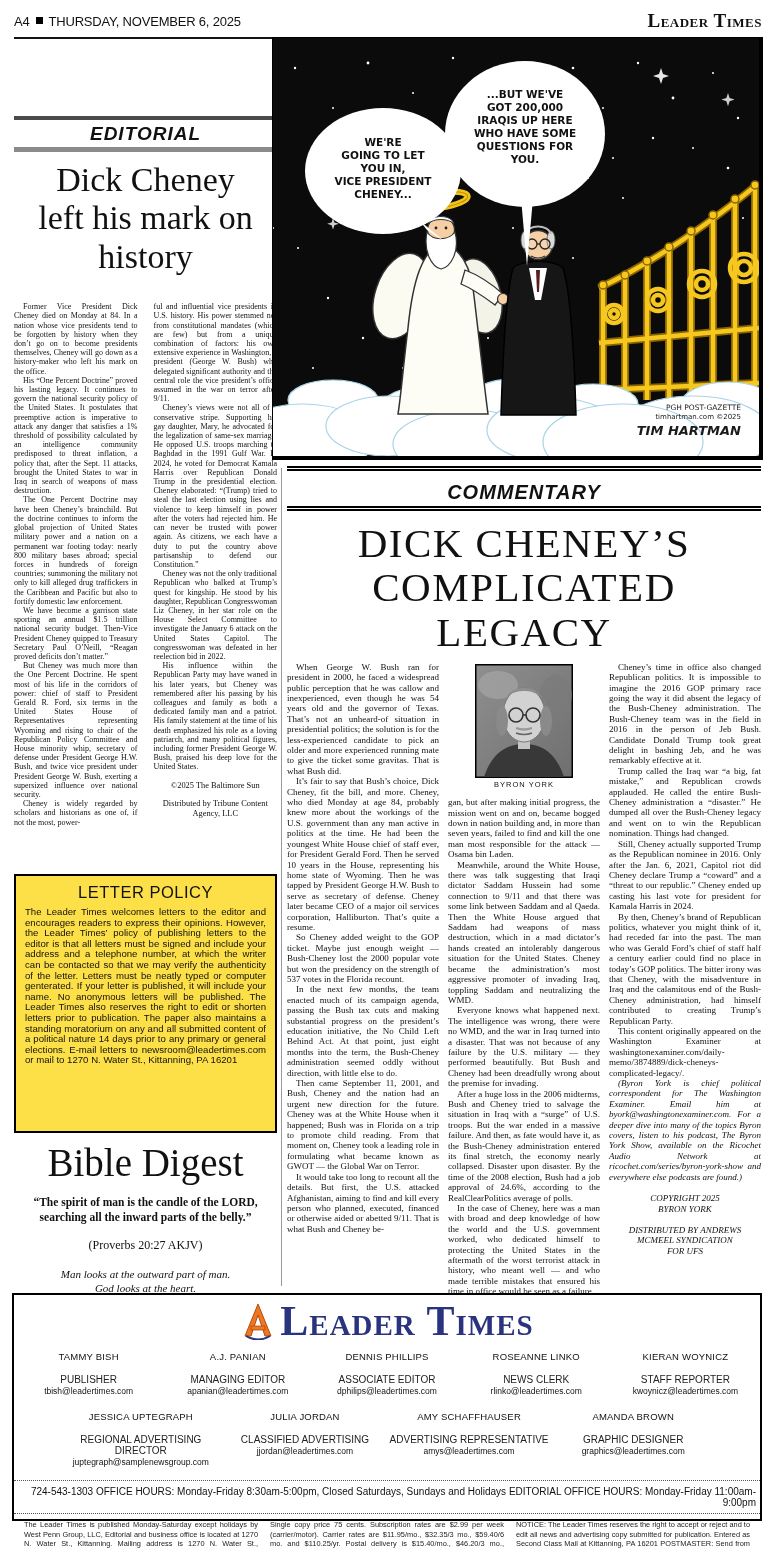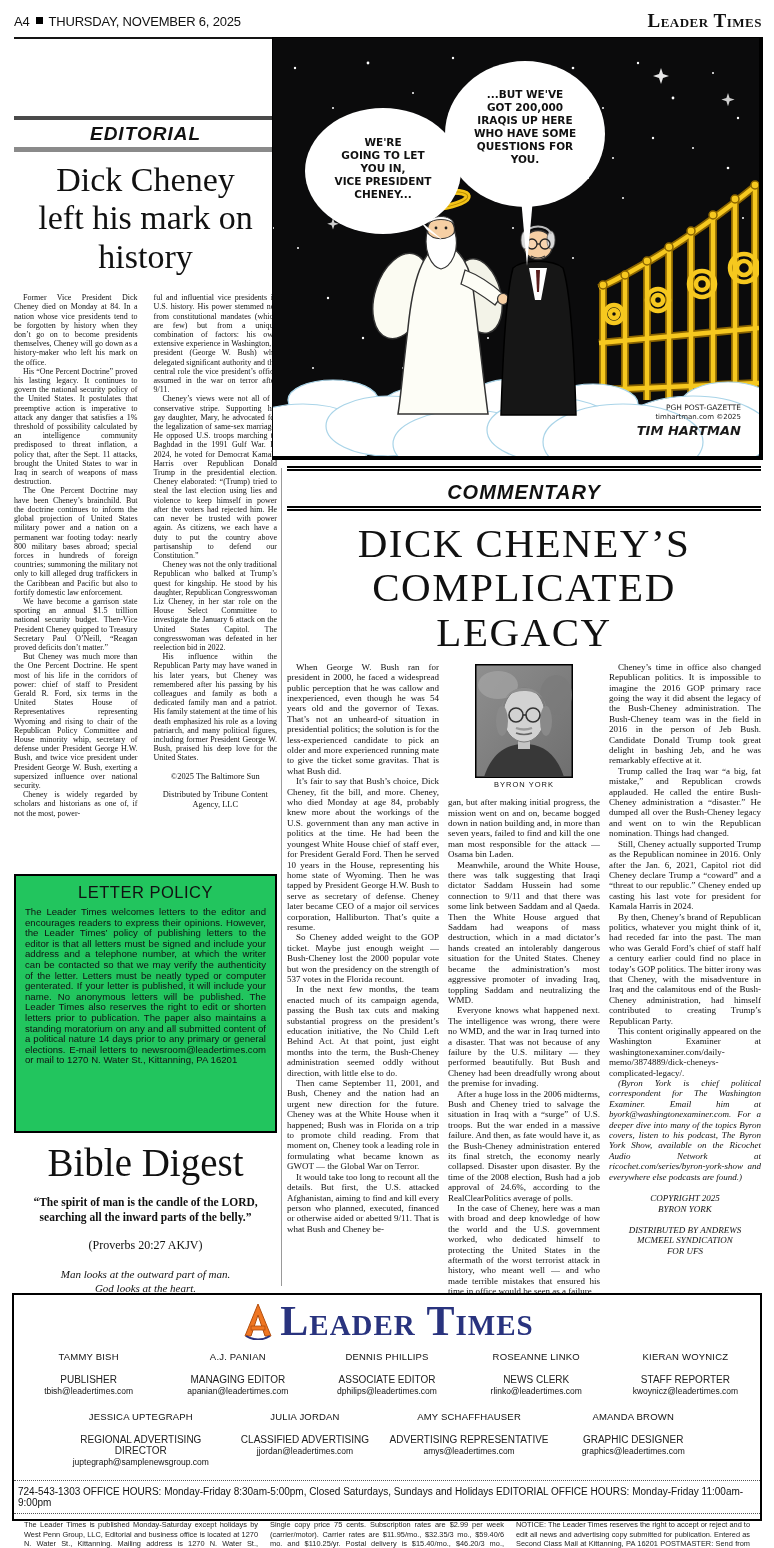--- a/index.html
+++ b/index.html
@@ -8,21 +8,21 @@
   .pg-header{position:absolute;left:14px;right:12px;top:8px;height:26px;border-bottom:2.5px solid #151515;display:flex;justify-content:space-between;align-items:center;padding-bottom:3px;}
   .pg-header-left{font-family:"Liberation Sans",sans-serif;font-size:13px;letter-spacing:-.2px;display:flex;align-items:center;}
   .sq{display:inline-block;width:7px;height:7px;background:#000;margin:0 6px 1px 6px;}
   .pg-masthead{font-family:"Liberation Serif",serif;font-variant:small-caps;font-weight:bold;font-size:19px;letter-spacing:.5px;}
   
   .editorial{position:absolute;left:14px;top:116px;width:263px;}
   .ed-rule-top{height:4px;background:#4a4a4a;}
   .ed-label{font-family:"Liberation Sans",sans-serif;font-weight:bold;font-style:italic;font-size:19px;text-align:center;letter-spacing:1px;padding:3px 0 2px;}
   .ed-rule-bot{height:5px;background:#8a8a8a;}
   .ed-headline{font-size:34px;line-height:1.13;text-align:center;margin-top:9px;}
-  .ed-body{display:flex;gap:16px;margin-top:17px;}
+  .ed-body{display:flex;gap:16px;margin-top:26px;}
   .ed-col{width:127px;font-size:8px;line-height:9.2px;text-align:justify;}
   .ed-col p,.comm-col p{margin:0;text-indent:9px;overflow-wrap:break-word;}
   .continuation p:first-child{text-indent:0;}
   .ed-credit{text-align:center;margin-top:9px;font-size:8.4px;line-height:9.6px;}
   
   .vrule{position:absolute;left:281px;top:468px;width:1px;height:818px;background:#999;}
   
   .cartoon{position:absolute;left:272px;top:37px;width:489px;height:421px;border:1.5px solid #000;background:#000;}
   
   .commentary{position:absolute;left:287px;top:466px;width:474px;}
@@ -31,40 +31,40 @@
   .comm-headline{font-size:41px;line-height:1.08;text-align:center;letter-spacing:1.5px;margin:10px 0 8px;}
   .comm-body{display:flex;gap:9px;}
   .comm-col{width:152px;font-size:9px;line-height:10.4px;text-align:justify;}
   .photo-wrap{width:98px;margin:2px auto 3px;}
   .photo-frame{border:1px solid #000;display:block;}
   .photo-caption{font-family:"Liberation Sans",sans-serif;font-size:7.5px;letter-spacing:1px;text-align:center;margin:2px 0 7px;}
   .comm-note{font-style:italic;margin-top:0;}
   .comm-note p{margin:0;text-indent:9px;}
   .comm-credit{font-style:italic;text-align:center;margin-top:11px;white-space:pre-line;}
   
-  .letter-policy{position:absolute;left:14px;top:874px;width:263px;height:259px;background:#22c55e;border:2px solid #000;box-sizing:border-box;padding:7px 9px;overflow:hidden;}
+  .letter-policy{position:absolute;left:14px;top:874px;width:263px;height:259px;background:#fde047;border:2px solid #000;box-sizing:border-box;padding:7px 9px;overflow:hidden;}
   .lp-title{font-family:"Liberation Sans",sans-serif;font-size:16.5px;text-align:center;letter-spacing:.5px;margin-bottom:5px;}
   .lp-body{font-family:"Liberation Sans",sans-serif;font-size:9.6px;line-height:10.6px;text-align:justify;}
   
   .bible{position:absolute;left:14px;top:1140px;width:263px;text-align:center;}
   .bible-title{font-size:39px;}
   .bible-verse{font-weight:bold;font-size:11.5px;line-height:1.3;margin-top:10px;}
   .bible-ref{font-size:12px;margin-top:13px;}
   .bible-note{font-style:italic;font-size:11px;line-height:1.3;margin-top:14px;white-space:pre-line;}
   
   .mast-box{position:absolute;left:12px;top:1293px;width:750px;height:228px;border:2px solid #000;box-sizing:border-box;background:#fff;padding-top:5px;}
   .logo-row{display:flex;justify-content:center;align-items:center;gap:4px;}
   .logo-text{font-family:"Liberation Serif",serif;font-variant:small-caps;font-weight:bold;font-size:42px;line-height:1;color:#29337e;letter-spacing:1px;}
   .staff-row{display:flex;justify-content:center;margin-top:9px;}
   .staff-cell{flex:1;text-align:center;font-family:"Liberation Sans",sans-serif;}
   .staff-row.r2{width:88%;margin-left:auto;margin-right:auto;margin-top:15px;}
   .staff-name{font-size:9.5px;letter-spacing:.2px;}
   .staff-title{font-size:10px;color:#222;margin-top:12px;}
   .staff-email{font-size:8.5px;margin-top:1px;}
-  .hours-bar{margin-top:13px;border-top:1px dotted #555;border-bottom:1px dotted #555;padding:5px 4px;font-family:"Liberation Sans",sans-serif;font-size:10px;text-align:left;}
+  .hours-bar{margin-top:13px;border-top:1px dotted #555;border-bottom:1px dotted #555;padding:5px 4px;font-family:"Liberation Sans",sans-serif;font-size:10px;text-align:right;}
   .fine-row{display:flex;gap:12px;padding:6px 10px 4px;}
   .fine-col{flex:1;font-family:"Liberation Sans",sans-serif;font-size:7.4px;line-height:9.6px;text-align:justify;color:#222;}
 </style>
 </head>
 <body>
 
 <div class="page">
 
   <div class="pg-header">
     <div class="pg-header-left">

